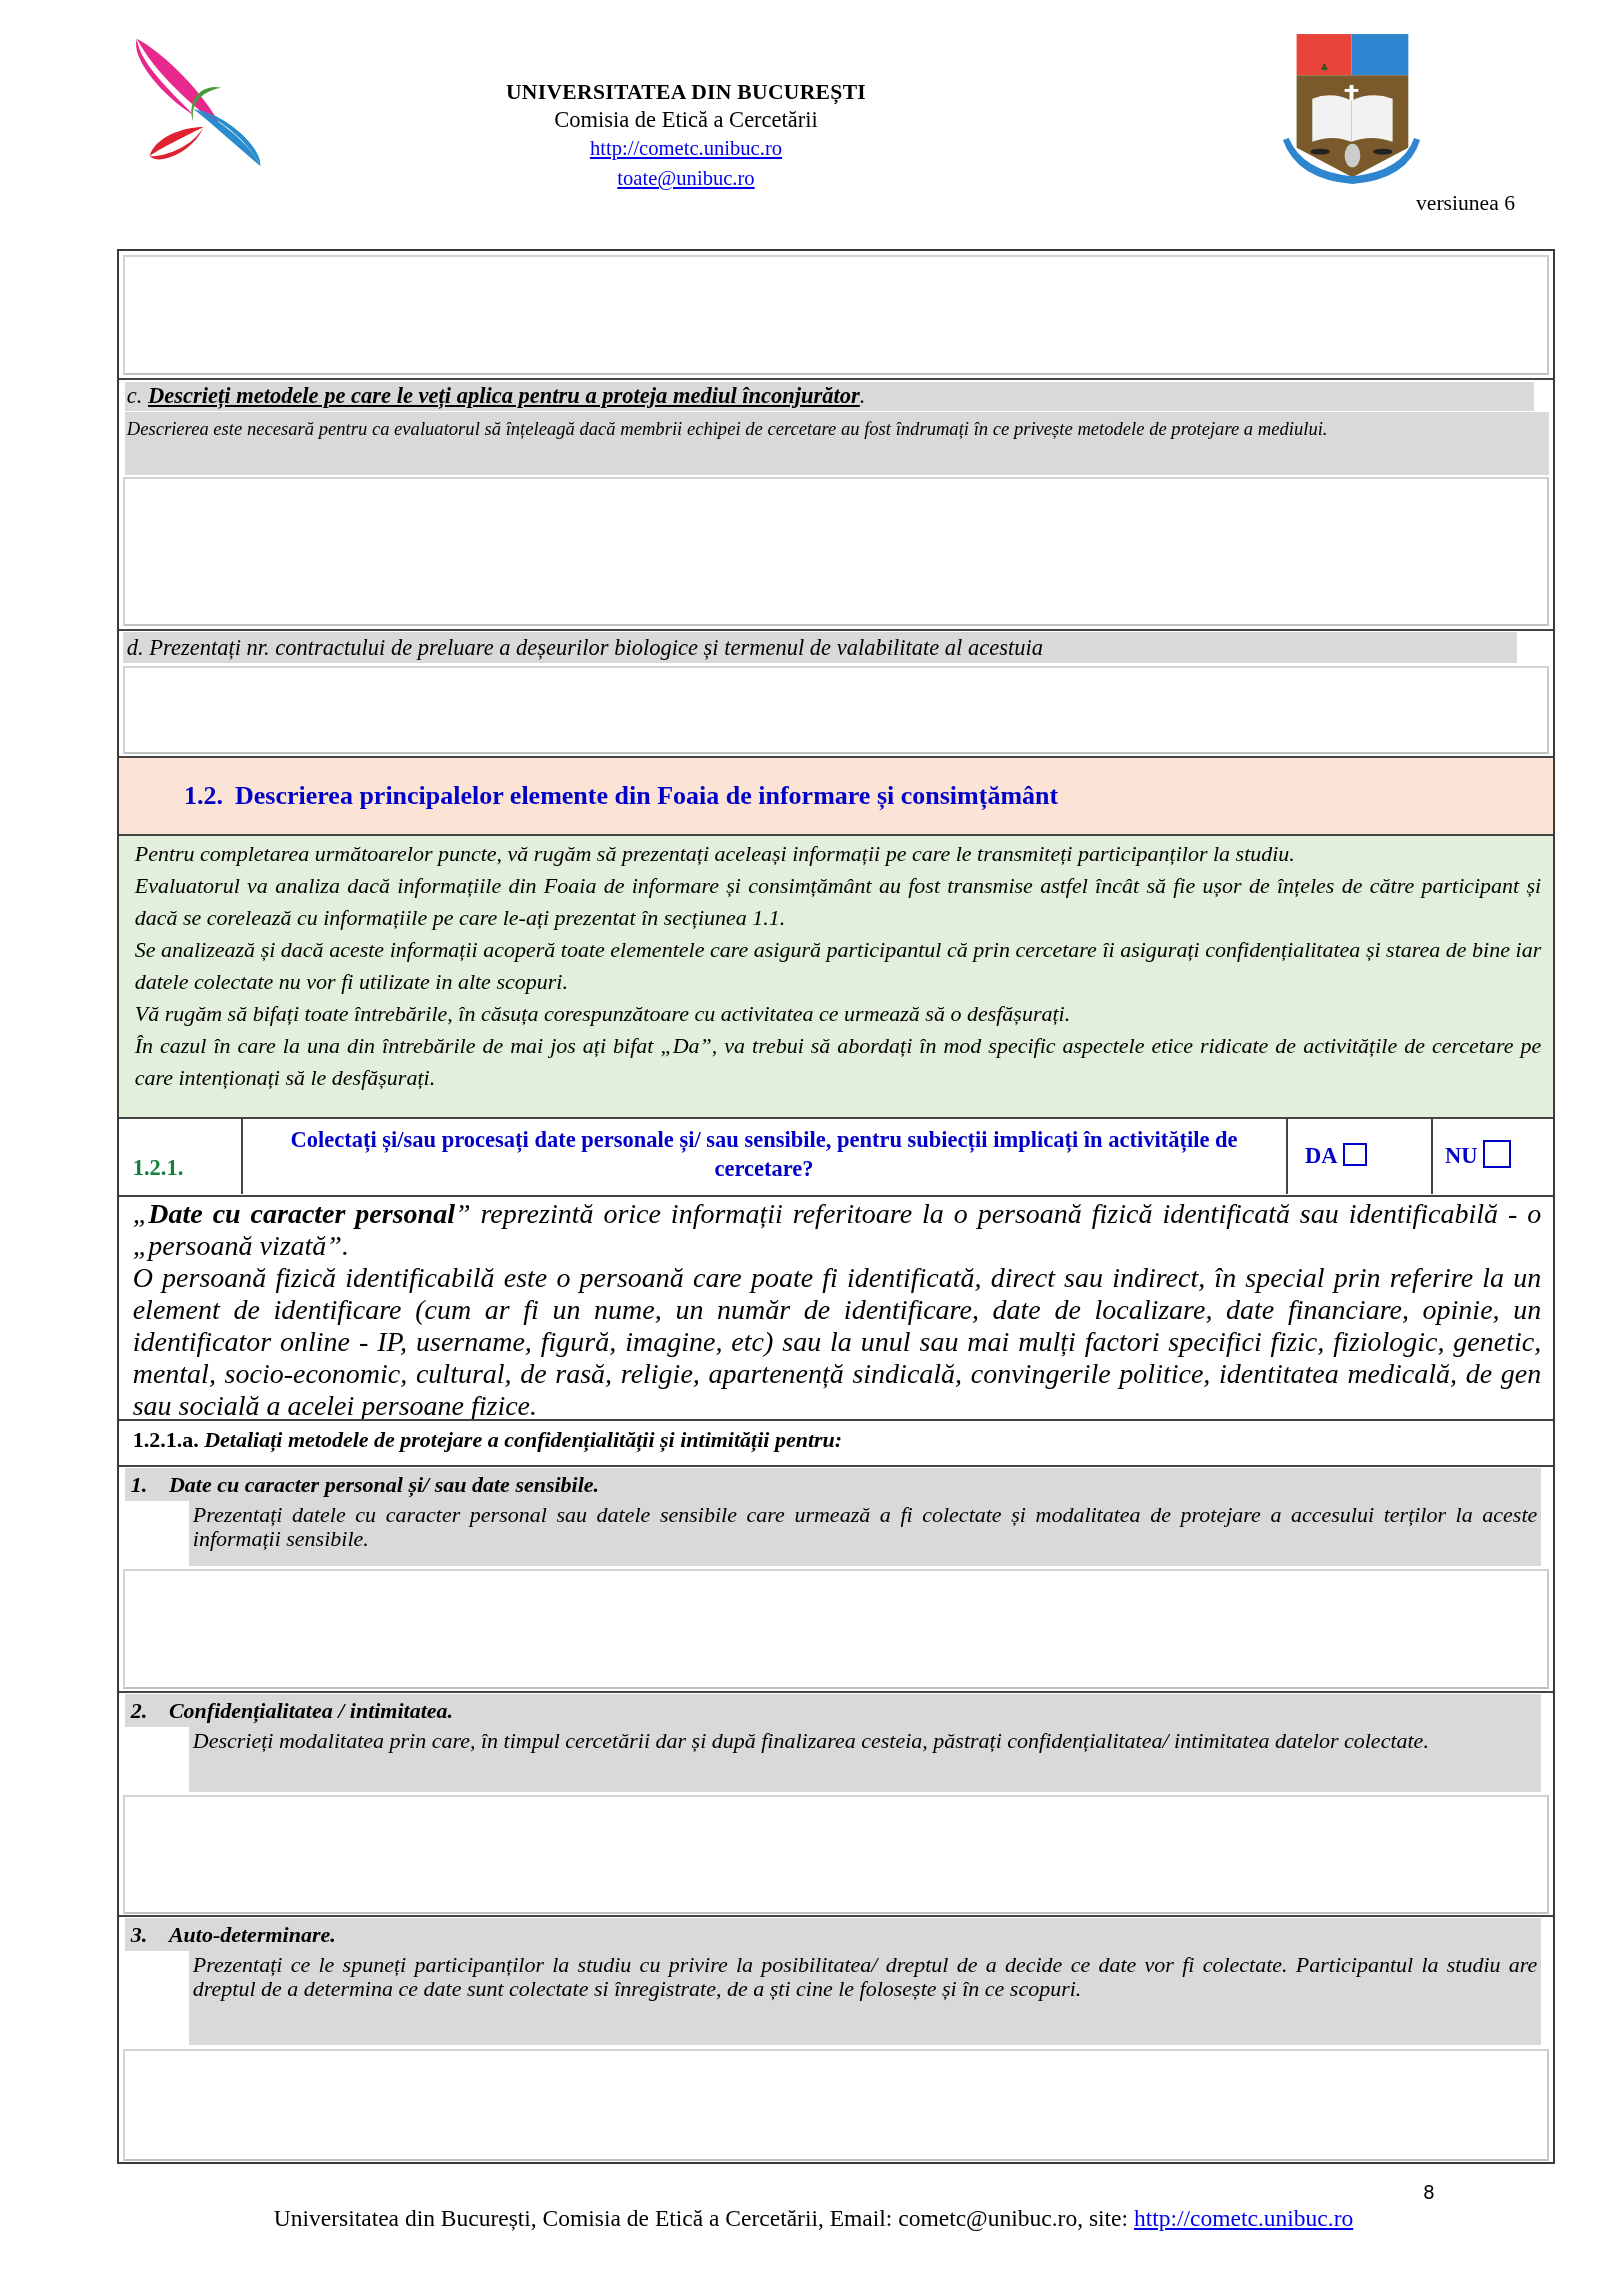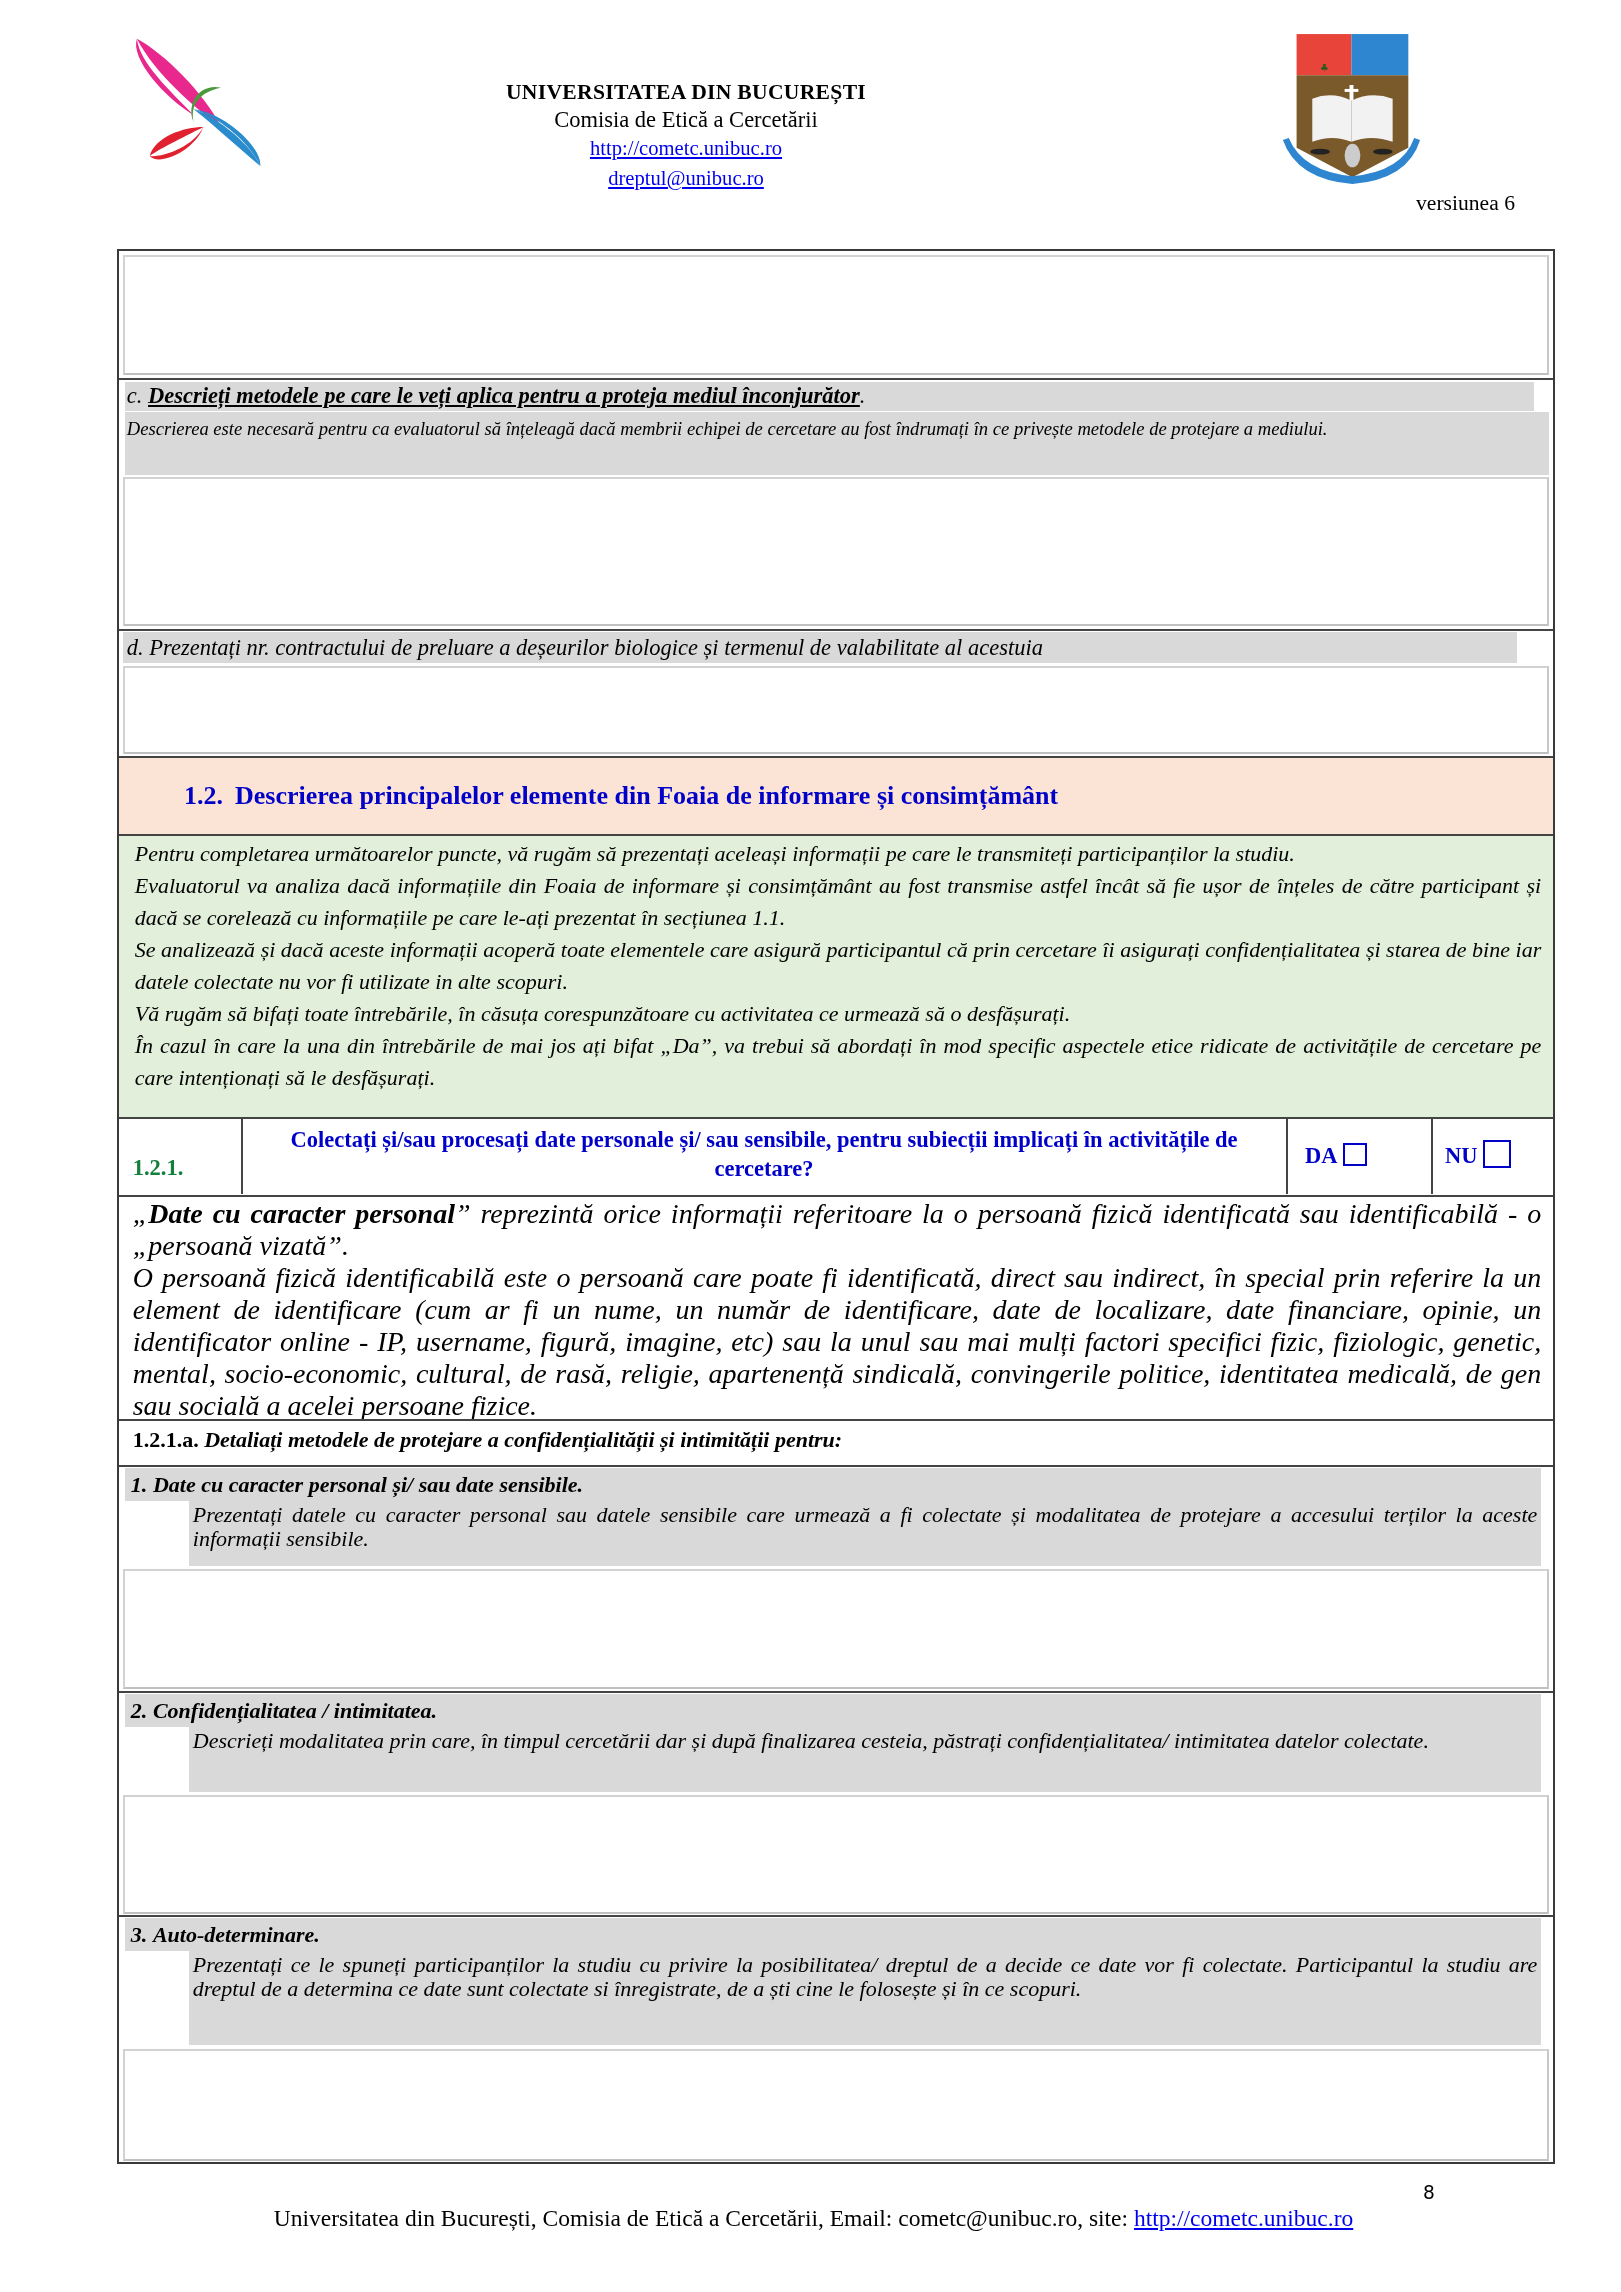--- a/index.html
+++ b/index.html
@@ -33,21 +33,21 @@
   .vline { position:absolute; top:0; bottom:0; width:0; border-left:2px solid #444; }
   .blue-bold { color:#0000c8; font-weight:bold; }
   .cbox { display:inline-block; width:23.5px; height:23.5px; border:2px solid #0000c8; box-sizing:border-box; vertical-align:middle; margin-left:5.9px; position:relative; top:-2.9px; }
 
   #definition .p { display:block; }
 
   .item-head { position:absolute; left:5.9px; right:11.8px; }
   .item-head .hdr { position:absolute; left:0; right:0; top:0; height:33px; background:#d9d9d9; }
   .item-head .body { position:absolute; left:64px; right:0; background:#d9d9d9; }
   .item-head .num { position:absolute; left:5.9px; top:0; font-size:22px; line-height:33px; font-weight:bold; font-style:italic; }
-  .item-head .ttl { position:absolute; left:28px; top:0; font-size:22px; line-height:33px; font-weight:bold; font-style:italic; }
+  .item-head .ttl { position:absolute; left:44px; top:0; font-size:22px; line-height:33px; font-weight:bold; font-style:italic; }
   .item-head .desc { position:absolute; left:3.9px; right:3.9px; top:2px; font-size:22px; line-height:24px; font-style:italic; text-align:justify; }
 
   #footer-page { left:1423px; top:2182px; font-family:"DejaVu Sans", sans-serif; font-size:18.6px; }
   #footer-text { left:157px; top:2205px; width:1313px; text-align:center; font-size:23.5px; }
   #footer-text a { color:#0000ee; text-decoration:underline; }
 </style>
 </head>
 <body>
 
 <div id="logo-left" class="abs">
@@ -59,21 +59,21 @@
     <path d="M70 82 C 100 85, 140 120, 138 140 C 128 118, 100 92, 70 82 Z" fill="#2a8ccc"></path>
     <path d="M80 100 C 70 125, 35 140, 25 130 C 45 130, 70 118, 80 100 Z" fill="#e02230"></path>
     <path d="M80 100 C 60 110, 30 125, 25 130 C 30 110, 60 100, 80 100 Z" fill="#e02230"></path>
   </svg>
 </div>
 
 <div id="header-center" class="abs">
   <div class="uni">UNIVERSITATEA DIN BUCUREȘTI</div>
   <div class="com">Comisia de Etică a Cercetării</div>
   <div><a>http://cometc.unibuc.ro</a></div>
-  <div><a>dreptul@unibuc.ro</a></div>
+  <div><a>toate@unibuc.ro</a></div>
 </div>
 
 <div id="crest" class="abs">
   <svg width="147" height="157" viewBox="0 0 150 160">
     <rect x="20" y="2" width="56" height="42" fill="#e8443a"></rect>
     <rect x="76" y="2" width="58" height="42" fill="#2e86d0"></rect>
     <path d="M20 44 L134 44 L134 118 L77 148 L20 118 Z" fill="#7a5a2a"></path>
     <path d="M36 68 Q56 60 76 70 L76 112 Q56 104 36 112 Z" fill="#f2f2f2"></path>
     <path d="M76 70 Q96 60 118 68 L118 112 Q96 104 76 112 Z" fill="#f2f2f2"></path>
     <rect x="74" y="54" width="4" height="16" fill="#fff"></rect>

